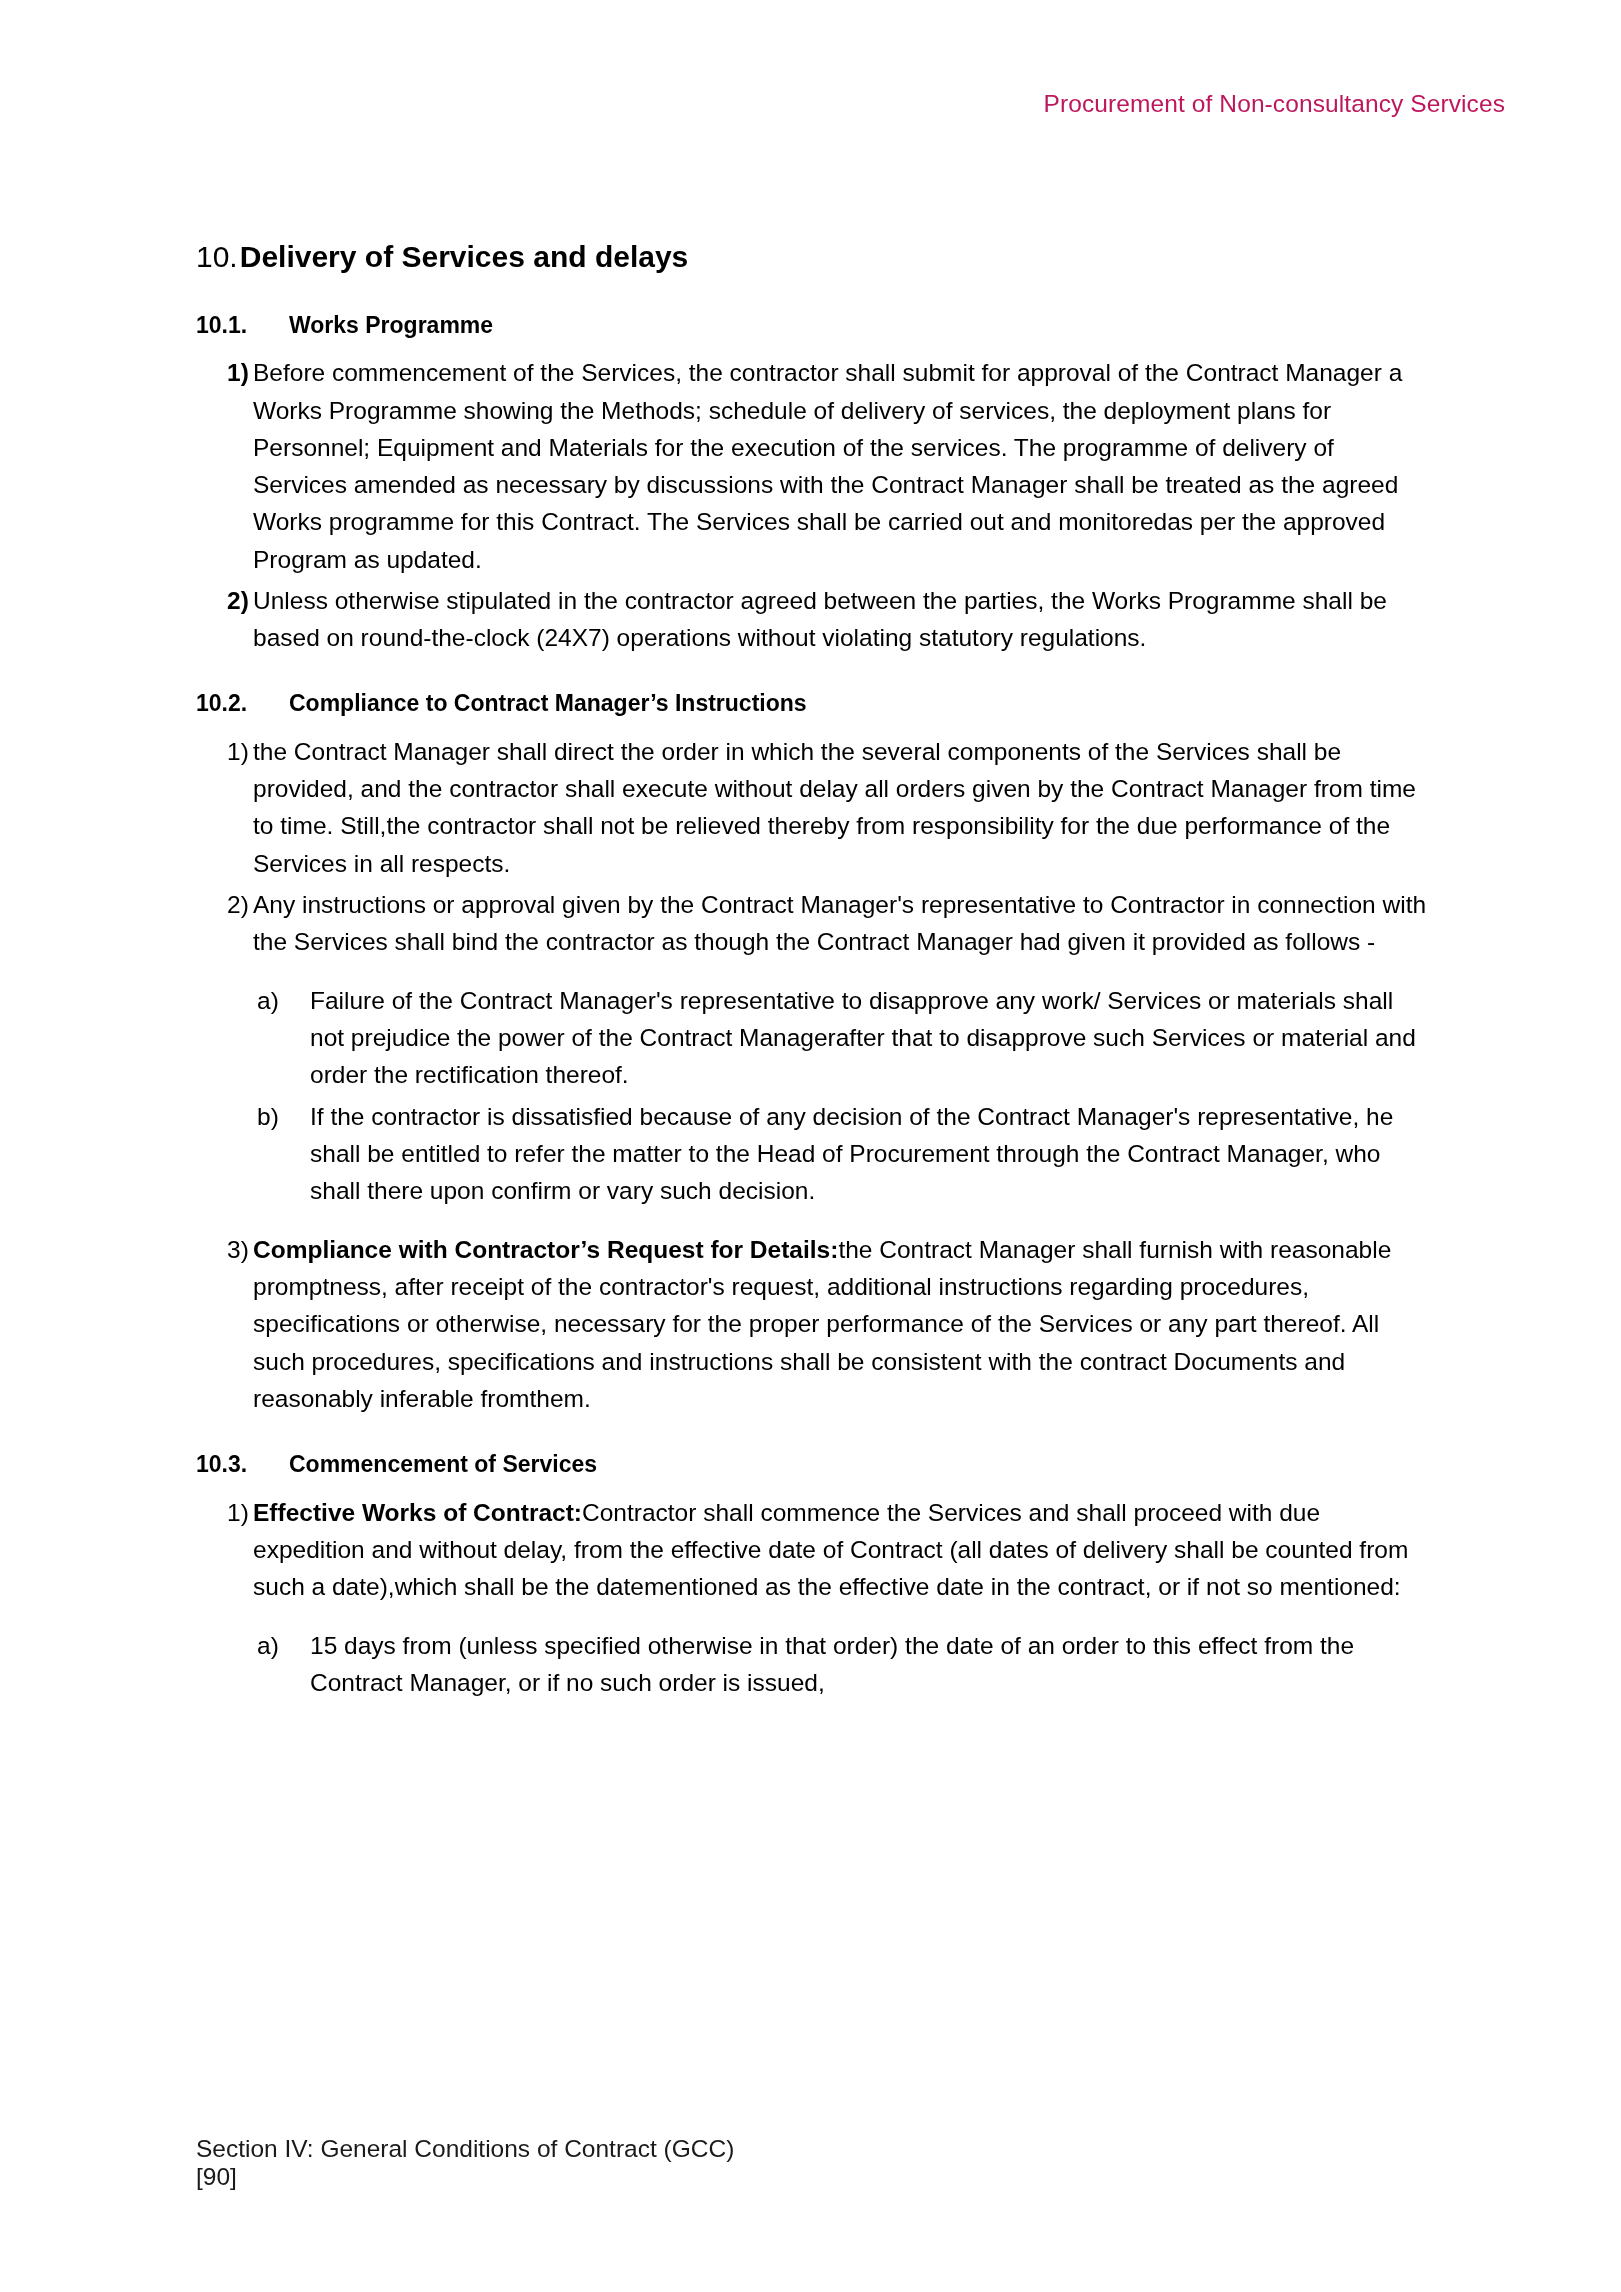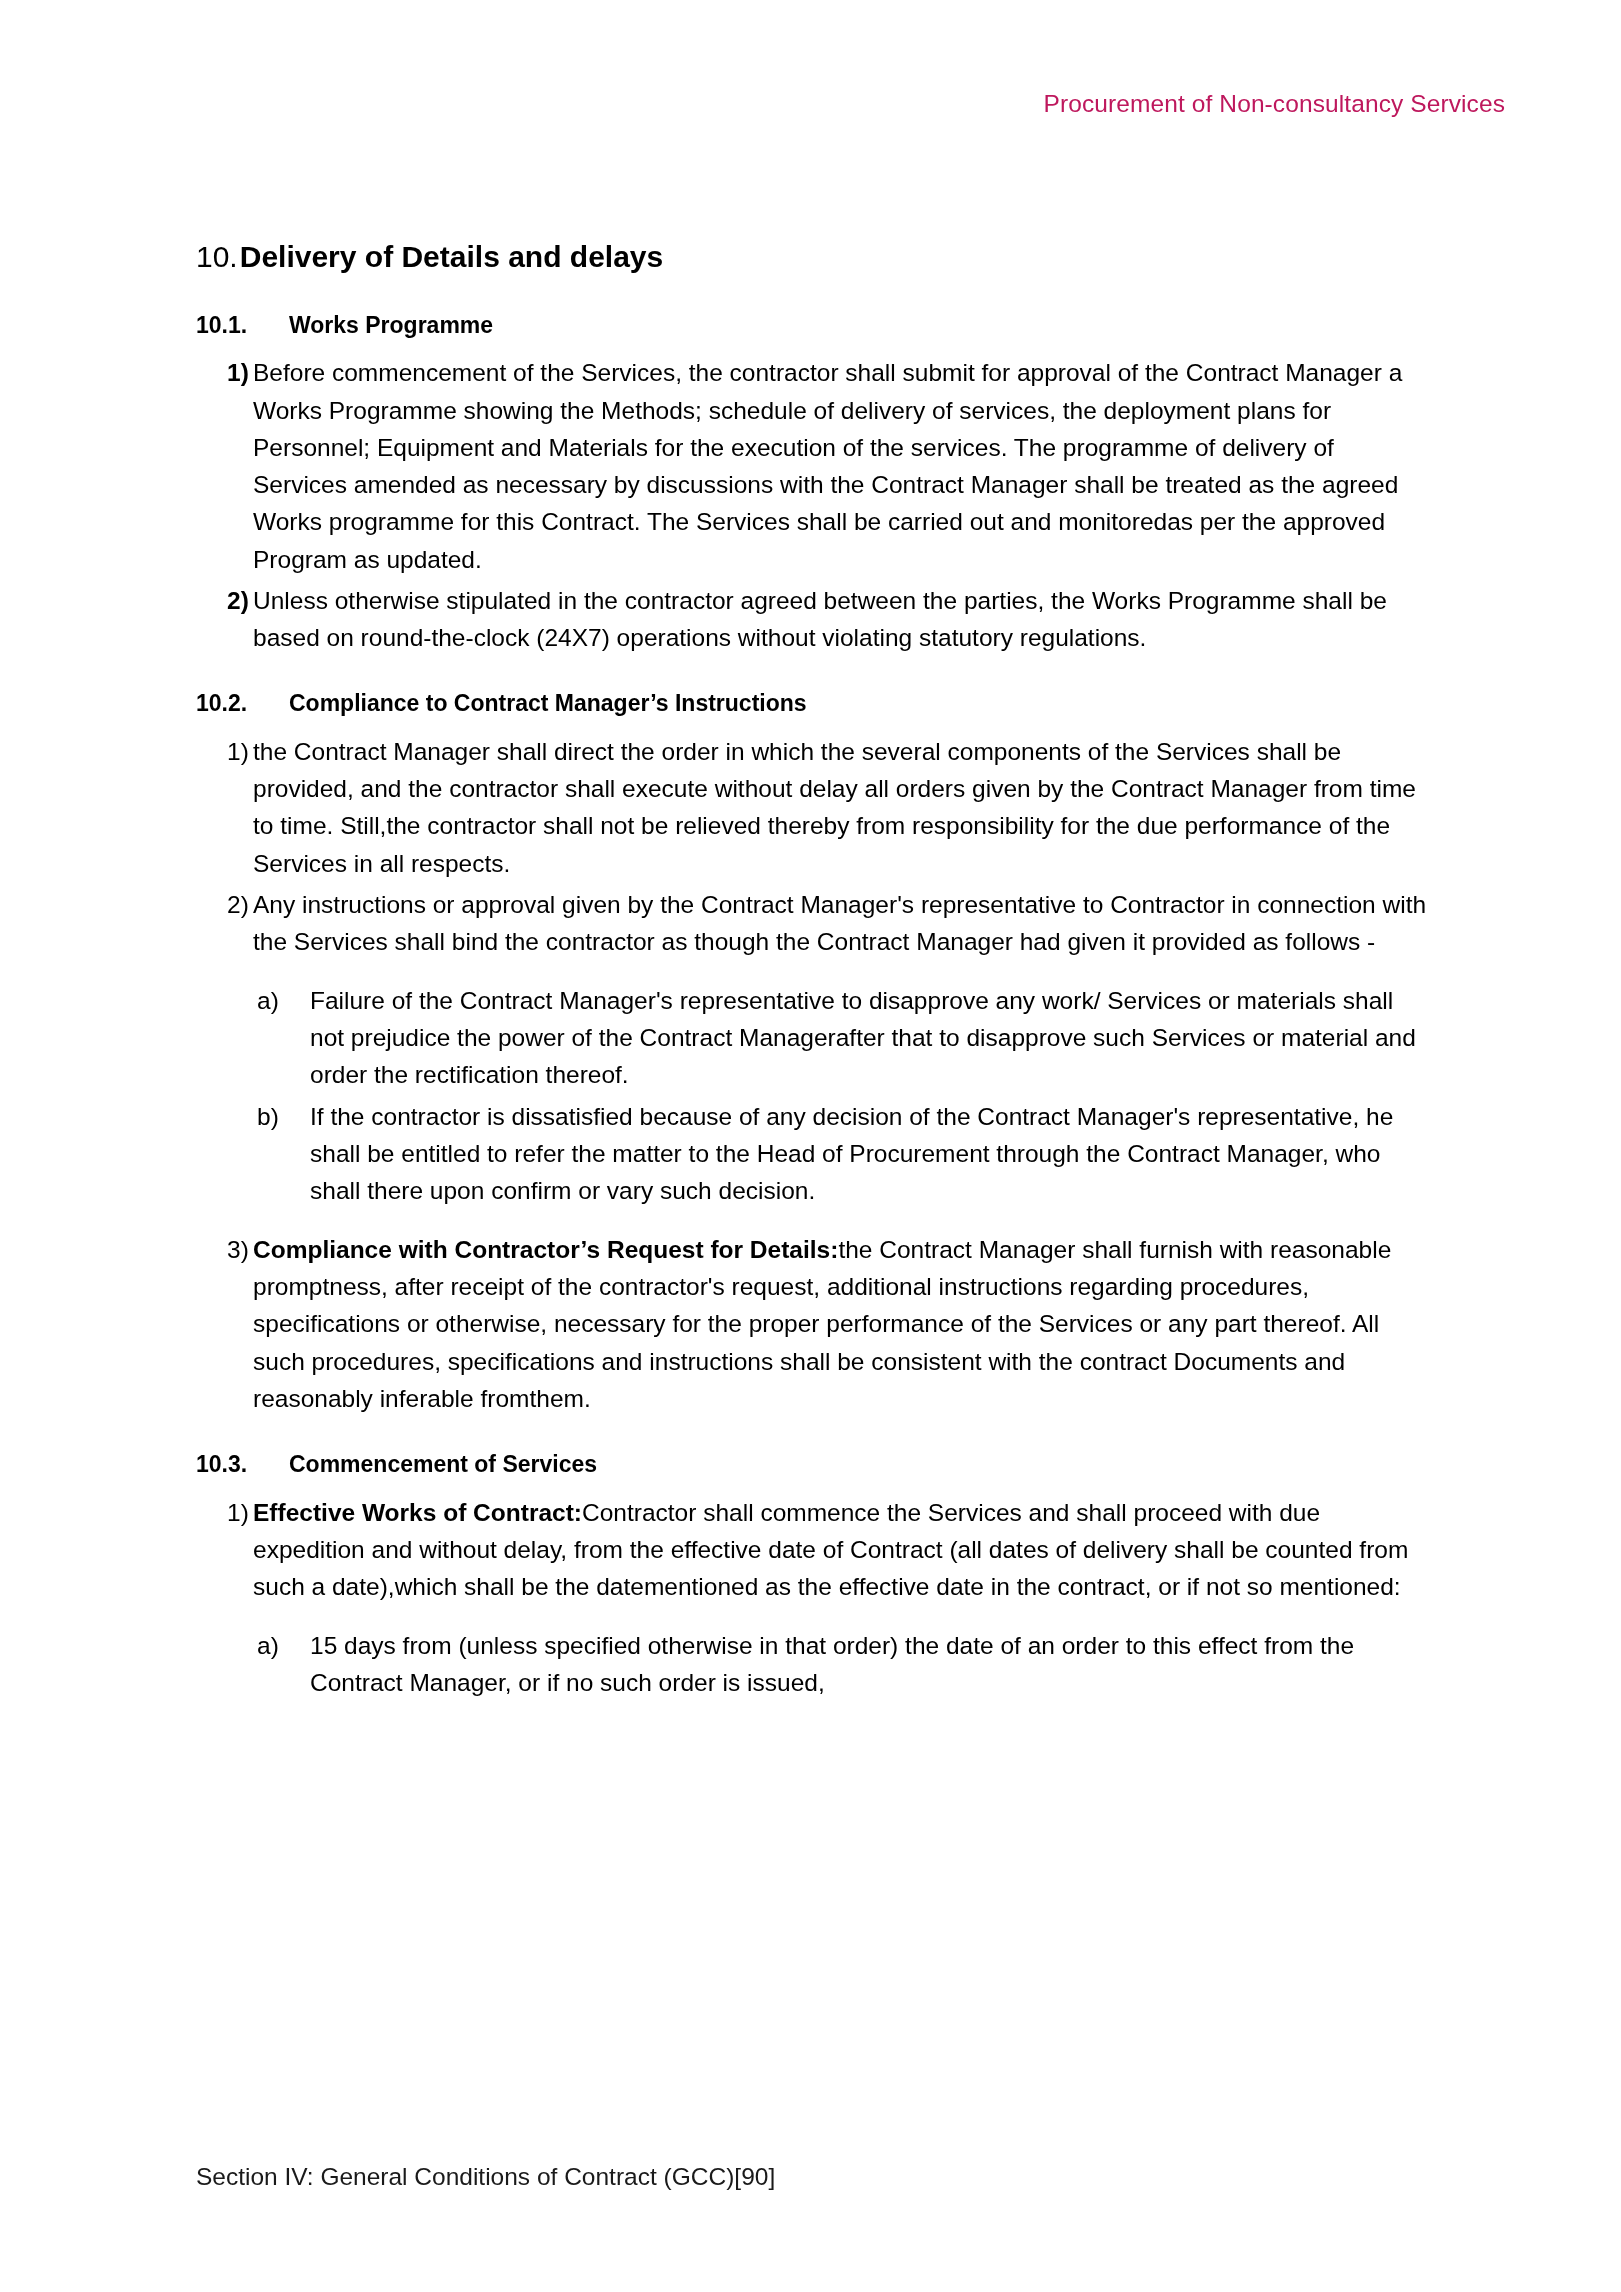--- a/index.html
+++ b/index.html
@@ -96,34 +96,35 @@
   }
   .footer {
     position: absolute;
     bottom: 102px;
     left: 196px;
     width: 1230px;
     display: flex;
     justify-content: flex-start;
     font-size: 24.5px;
     color: #1a1a1a;
+    flex-direction: column;
   }
 </style>
 </head>
 <body>
 
 <div class="page">
 
   <div class="header">Procurement of Non-consultancy Services</div>
 
   <div class="content">
 
     <div class="h1">
       <span class="num">10.</span>
-      <span>Delivery of Details and delays</span>
+      <span>Delivery of Services and delays</span>
     </div>
 
     <div class="h2">
       <span class="num">10.1.</span>
       <span>Works Programme</span>
     </div>
 
     <div class="list">
       <div class="li">
         <span class="marker bold">1)</span>

